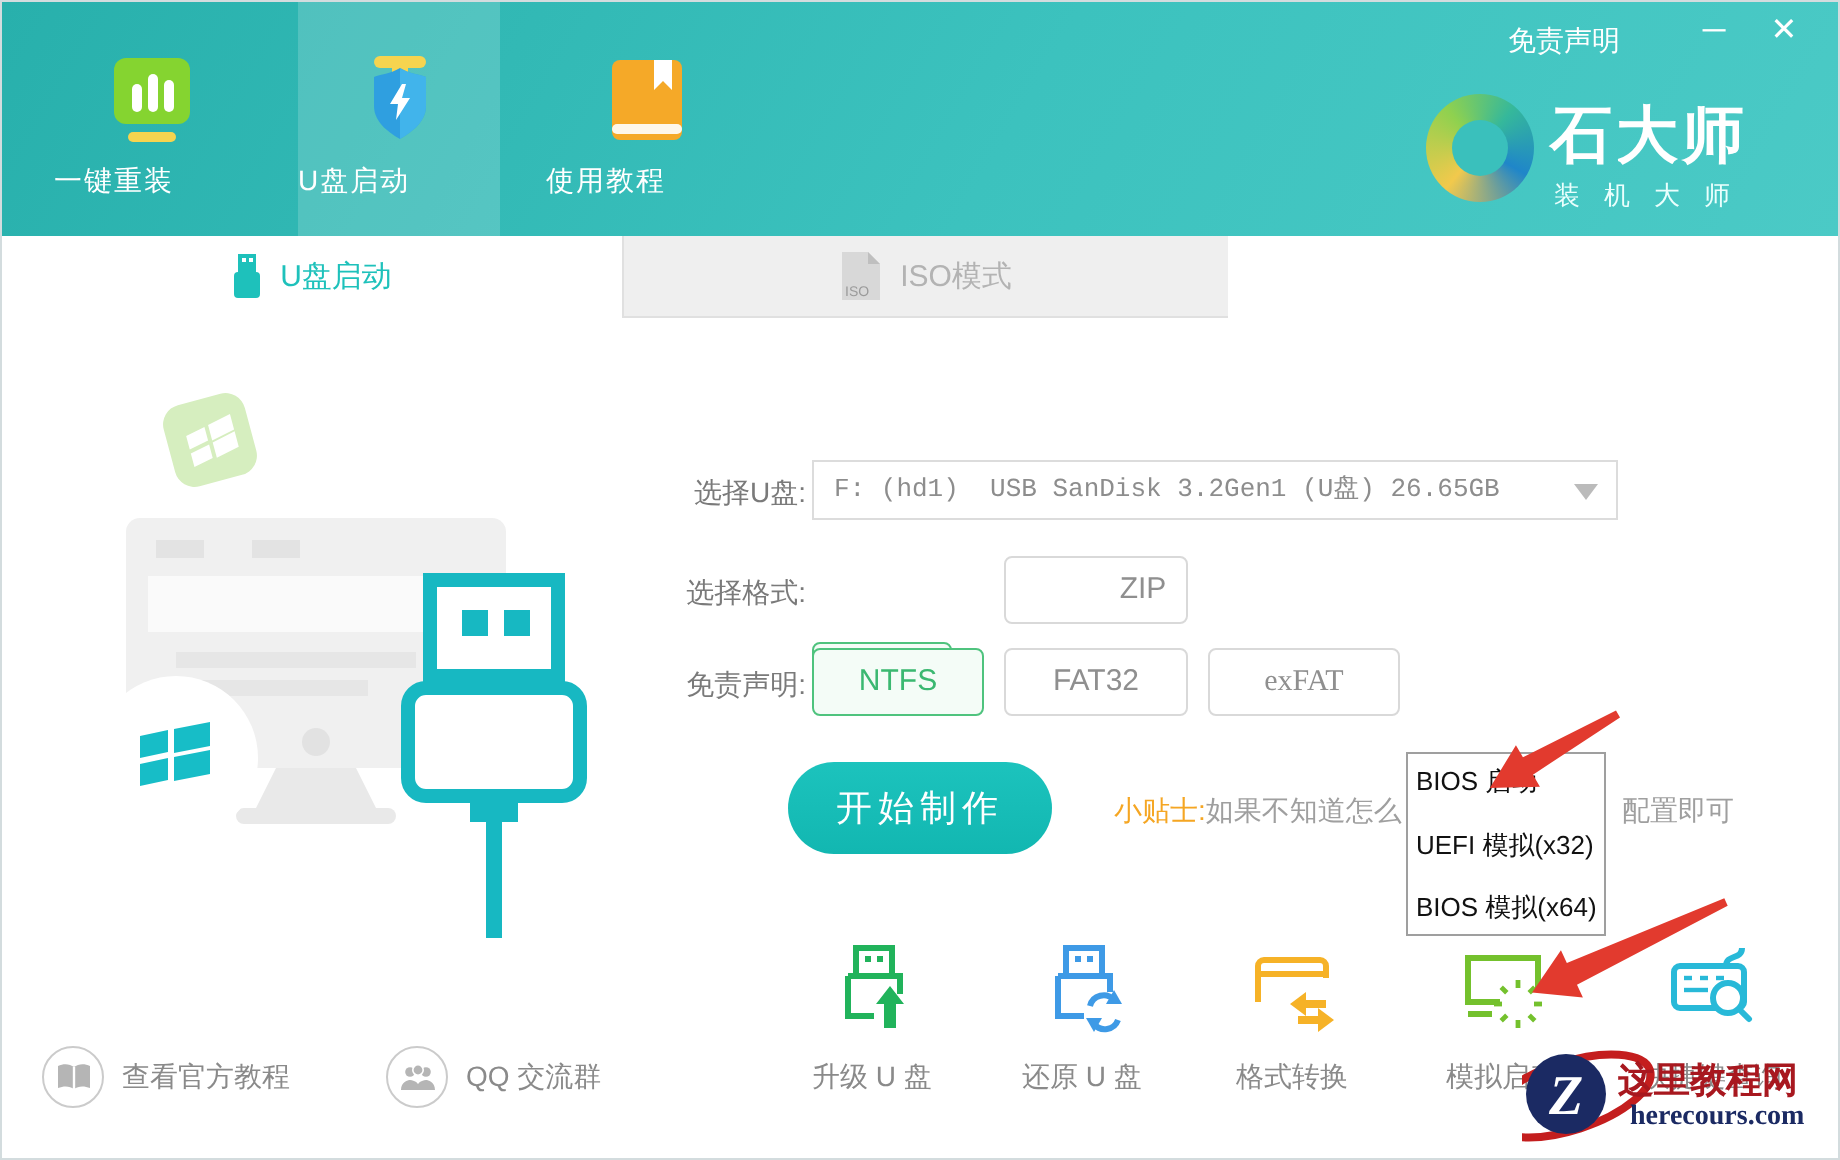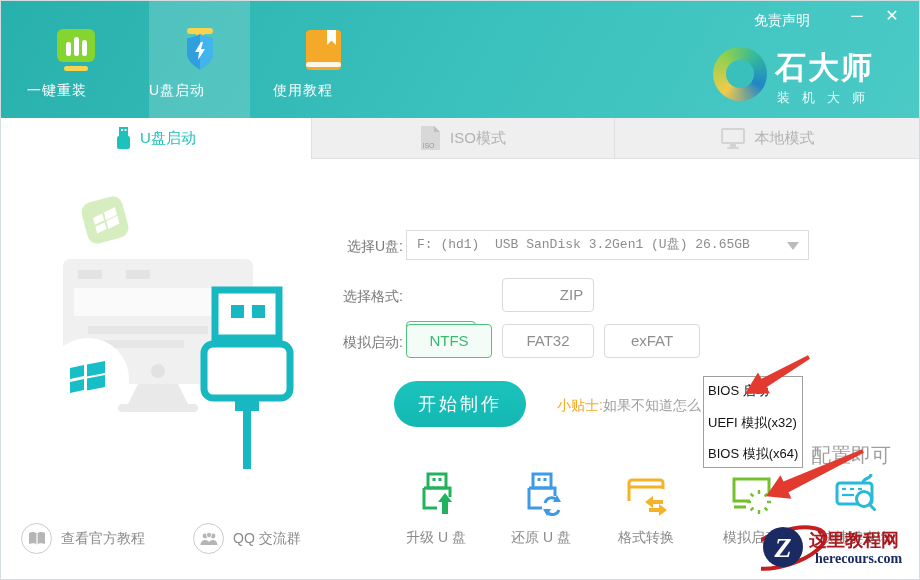--- a/index.html
+++ b/index.html
@@ -48,21 +48,21 @@
   .dropdown .arr { position:absolute; right:9px; top:11px; width:0; height:0;
     border:6px solid transparent; border-top:8px solid #bbb; }
   .opt { position:absolute; height:34px; border:1px solid #d9d9d9; border-radius:4px; background:#fff;
     color:#8f8f8f; font-size:15px; text-align:center; line-height:32px; cursor:pointer; }
   .opt.sel { border-color:#4fc37e; color:#3bb871; background:#f4fcf7; }
   .start-btn { position:absolute; left:393px; top:222px; width:132px; height:46px; border-radius:23px;
     background:linear-gradient(180deg,#1cc3bd,#12b7b1); color:#fff; font-size:18px; letter-spacing:3px;
     text-align:center; line-height:46px; cursor:pointer; }
   .tip-left  { position:absolute; left:556px; top:238px; font-size:14px; color:#9f9f9f; white-space:nowrap; }
   .tip-left .hot { color:#f5a623; }
-  .tip-right { position:absolute; left:810px; top:238px; font-size:20px; color:#9f9f9f; white-space:nowrap;margin-top:45px; }
+  .tip-right { position:absolute; left:810px; top:238px; font-size:14px; color:#9f9f9f; white-space:nowrap; }
   .bootmenu { position:absolute; left:702px; top:217px; width:100px; height:92px; background:#fff;
     border:1px solid #9f9f9f; z-index:5; display:flex; flex-direction:column; justify-content:space-between;
     padding:5px 4px; }
   .bootmenu .bitem { font-size:13px; color:#111; line-height:17px; cursor:pointer; white-space:nowrap; }
   .arrow { position:absolute; z-index:6; }
   
   .flink { position:absolute; top:364px; display:flex; align-items:center; gap:9px; cursor:pointer; }
   .flink .circ { width:31px; height:31px; border:1px solid #cbcbcb; border-radius:50%;
     display:flex; align-items:center; justify-content:center; }
   .flink .ftext { font-size:14px; color:#8a8a8a; }
@@ -140,29 +140,20 @@
       </svg>
       <span>U盘启动</span>
     </div>
     <div class="mtab m2">
       <svg width="21" height="26" viewBox="0 0 21 26">
         <path d="M1 1 h13 l6 6 v18 h-19 Z" fill="#d8d8d8"></path>
         <path d="M14 1 l6 6 h-6 Z" fill="#bfbfbf"></path>
         <text x="2.5" y="23" font-size="7" font-family="Liberation Sans, sans-serif" fill="#9a9a9a">ISO</text>
       </svg>
       <span>ISO模式</span>
-    </div>
-    <div class="mtab m3">
-      <svg width="26" height="23" viewBox="0 0 26 23">
-        <rect x="1" y="1" width="24" height="16" rx="2" fill="#d4d4d4"></rect>
-        <rect x="3" y="3" width="20" height="12" fill="#efefef"></rect>
-        <rect x="10" y="17" width="6" height="3" fill="#d4d4d4"></rect>
-        <rect x="7" y="20" width="12" height="2" rx="1" fill="#d4d4d4"></rect>
-      </svg>
-      <span>本地模式</span>
     </div>
   </div>
 
   <div class="content">
 
     <div class="illus">
       <svg width="300" height="305" viewBox="0 0 300 305">
         <g transform="rotate(-15 79 54)">
           <rect x="58" y="33" width="42" height="42" rx="10" fill="#d6eebf"></rect>
           <path d="M68 49 l10 -2 v7 l-10 2 Z M80 46.5 l12 -2.5 v8 l-12 2.5 Z M68 58 l10 -2 v7 l-10 2 Z M80 55.5 l12 -2.5 v8 l-12 2.5 Z" fill="#fff"></path>
@@ -192,24 +183,24 @@
     <div class="flabel" style="left:330px; top:79px;">选择U盘:</div>
     <div class="dropdown">
       <div class="val">F: (hd1)  USB SanDisk 3.2Gen1 (U盘) 26.65GB</div>
       <div class="arr"></div>
     </div>
 
     <div class="flabel" style="left:330px; top:129px;">选择格式:</div>
     <div class="opt sel" style="left:405px; top:119px; width:70px;margin-top:43px;">HDD</div>
     <div class="opt" style="left:501px; top:119px; width:92px;padding-left:47px;">ZIP</div>
 
-    <div class="flabel" style="left:330px; top:175px;">模拟启动:</div>
+    <div class="flabel" style="left:330px; top:175px;">免责声明:</div>
     <div class="opt sel" style="left:405px; top:165px; width:86px;">NTFS</div>
     <div class="opt" style="left:501px; top:165px; width:92px;">FAT32</div>
-    <div class="opt" style="left:603px; top:165px; width:96px;">exFAT</div>
+    <div class="opt" style="left:603px; top:165px; width:96px;font-family:Liberation Serif, serif;">exFAT</div>
 
     <div class="start-btn">开始制作</div>
 
     <div class="tip-left"><span class="hot">小贴士:</span><span>如果不知道怎么</span></div>
     <div class="tip-right">配置即可</div>
 
     <div class="bootmenu">
       <div class="bitem">BIOS 启动</div>
       <div class="bitem">UEFI 模拟(x32)</div>
       <div class="bitem">BIOS 模拟(x64)</div>

